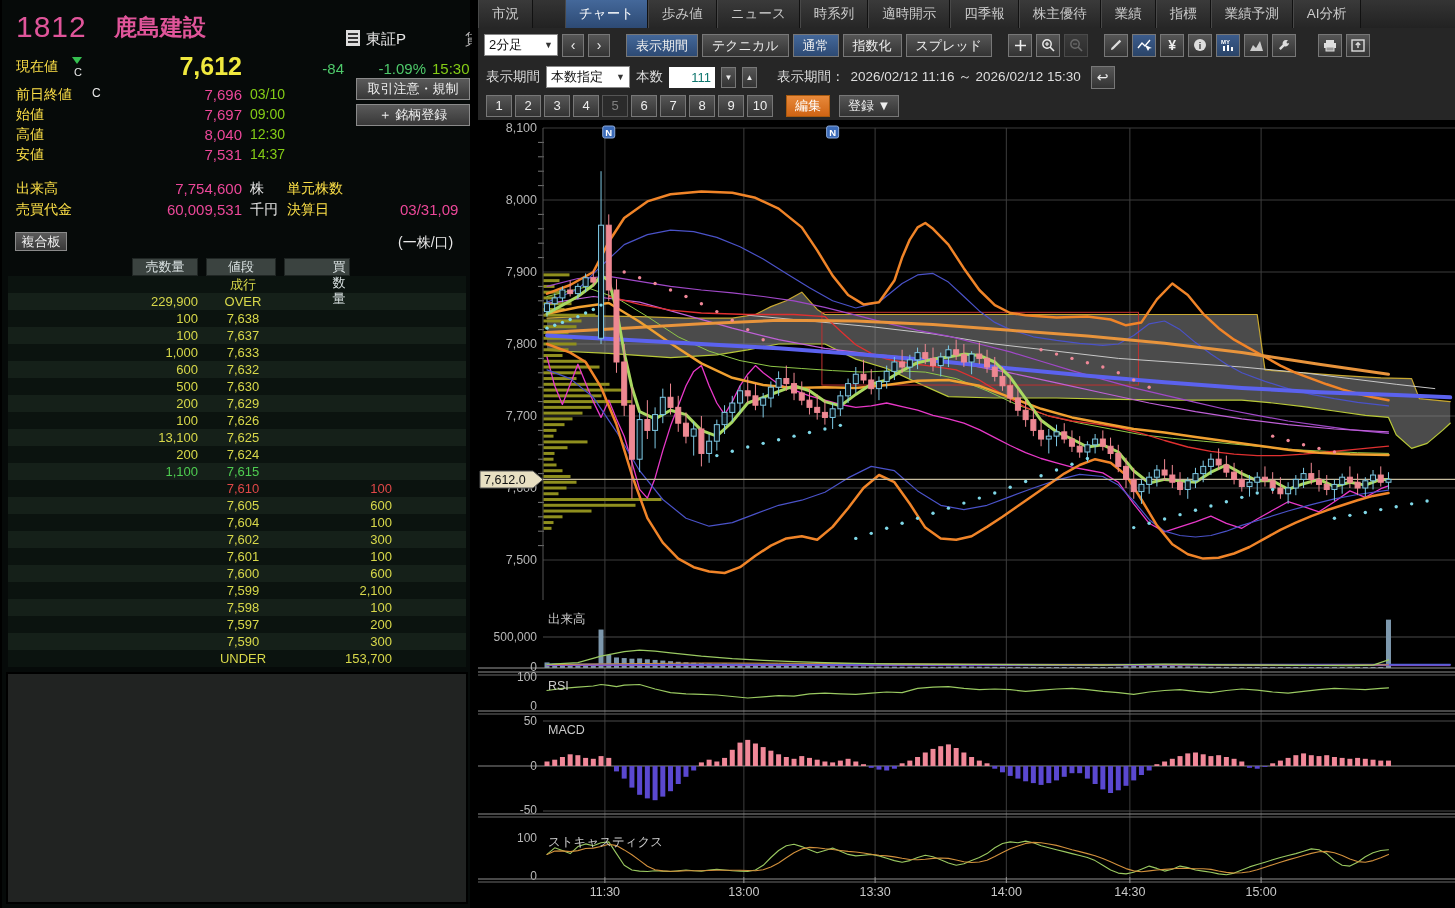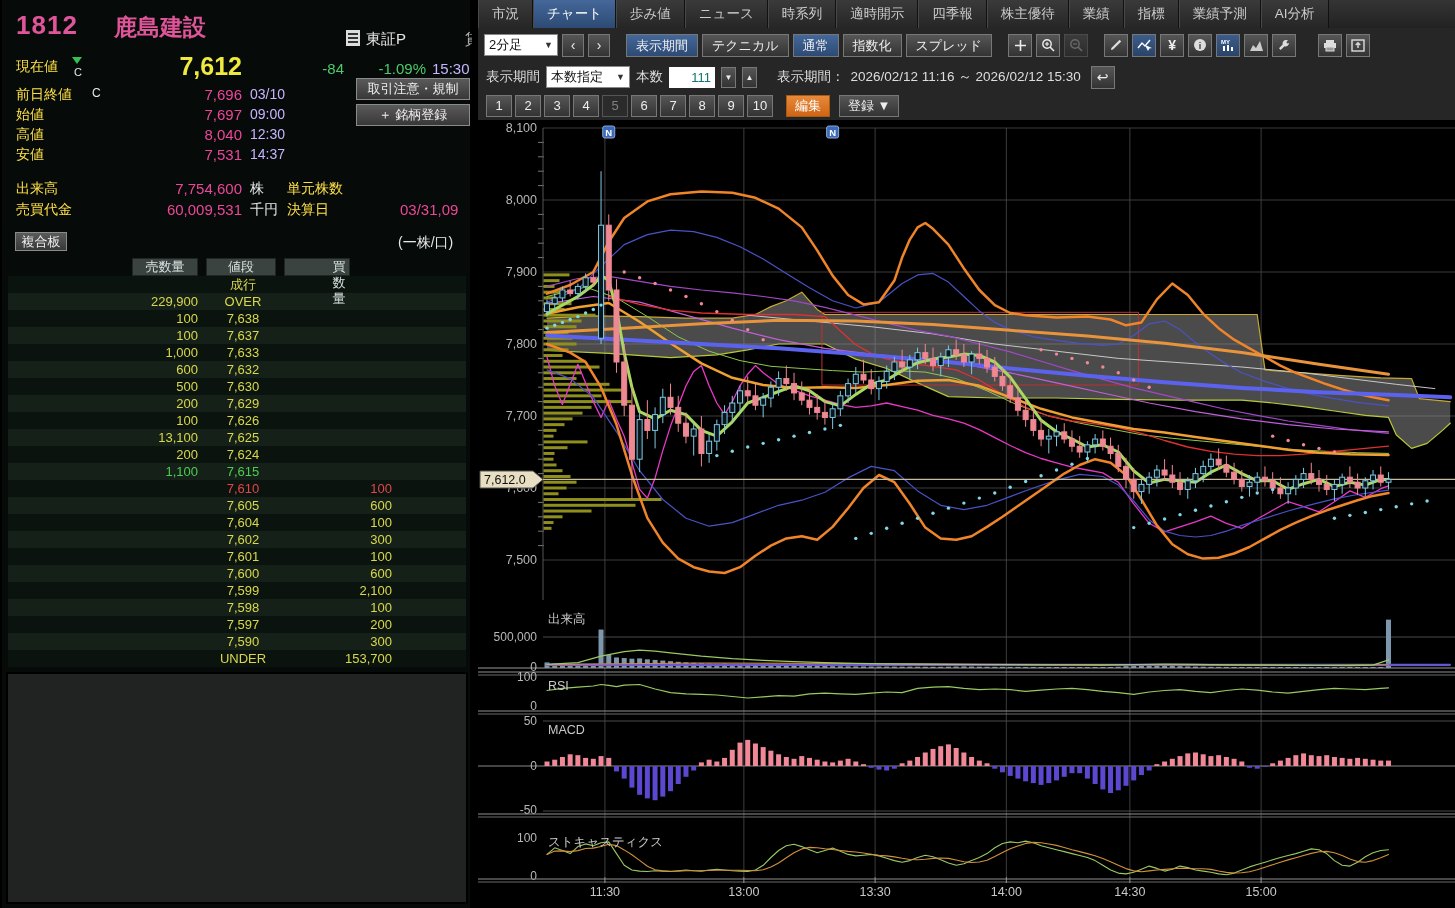--- a/index.html
+++ b/index.html
@@ -4,28 +4,28 @@
 <style>
   * { margin:0; padding:0; box-sizing:border-box; }
   html,body { width:1455px; height:908px; background:#000; overflow:hidden;
     font-family:"Liberation Sans","DejaVu Sans",sans-serif; }
   .wrap { position:relative; width:1455px; height:908px; background:#000; }
 
   
   .left-panel { position:absolute; left:0; top:0; width:470px; height:908px;
     background:#060a09; border-left:2px solid #000; }
   .lp-abs { position:absolute; white-space:nowrap; }
-  .code { color:#e0559a; font-size:26px; font-weight:bold; letter-spacing:1px; }
+  .code { color:#e0559a; font-size:30px; font-weight:normal; letter-spacing:1px; }
   .stock-name { color:#e0559a; font-size:23px; font-weight:bold; }
   .lbl { color:#fde047; font-size:14px; }
   .val-y { color:#ec4899; font-size:15px; }
   .val-y-b { color:#f0e93e; font-size:25px; font-weight:bold; }
   .grn { color:#4ec96a; }
   .wht { color:#e8e8e8; }
-  .tm { color:#c4b5fd; font-size:14px; }
+  .tm { color:#84cc16; font-size:14px; }
   .flag-c { color:#e8e8e8; font-size:11px; }
   .tri-down { display:inline-block; width:0; height:0; border-left:5px solid transparent;
     border-right:5px solid transparent; border-top:7px solid #35c050; }
   .gbtn { background:linear-gradient(#5a5a5a,#383838); border:1px solid #8a8a8a;
     color:#eee; font-size:13px; text-align:center; cursor:pointer; }
   .doc-icon { display:inline-block; width:14px; height:16px; background:#ddd; position:relative; }
   .doc-icon::before { content:""; position:absolute; left:2px; top:3px; width:10px; height:2px;
     background:#333; box-shadow:0 4px 0 #333, 0 8px 0 #333; }
   .clip-r { overflow:hidden; }
 
@@ -46,21 +46,21 @@
   .lp-bottom { position:absolute; left:4px; top:672px; width:462px; height:232px;
     background:#212322; border:2px solid #000; }
 
   
   .right-panel { position:absolute; left:478px; top:0; width:977px; height:908px; background:#000; }
   .tabbar { position:absolute; left:0; top:0; width:977px; height:28px;
     background:linear-gradient(#343434,#222); display:flex; }
   .tab { padding:0 13px; height:28px; line-height:28px; font-size:13.5px; color:#ccc;
     background:linear-gradient(#3a3a3a,#262626); border-right:1px solid #111;
     border-left:1px solid #484848; cursor:pointer; }
-  .tab.active { background:linear-gradient(#44689a,#2d4a74); color:#fff; }
+  .tab.active { background:linear-gradient(#44689a,#2d4a74); color:#fff;margin-left:32px; }
 
   .toolbar { position:absolute; left:0; top:28px; width:977px; height:34px;
     background:#262626; display:flex; align-items:center; gap:4px; padding:0 6px; }
   .select-box { background:#fff; color:#111; font-size:13px; height:22px; line-height:20px;
     padding:0 4px; border:1px solid #888; display:inline-flex; align-items:center;
     justify-content:space-between; cursor:pointer; }
   .sel-arrow { font-size:9px; color:#333; margin-left:5px; }
   .tbtn { height:23px; line-height:21px; padding:0 9px; font-size:13px; color:#eee;
     background:linear-gradient(#565656,#333); border:1px solid #777; cursor:pointer; }
   .tbtn.blue { background:linear-gradient(#44689a,#2d4a74); }

